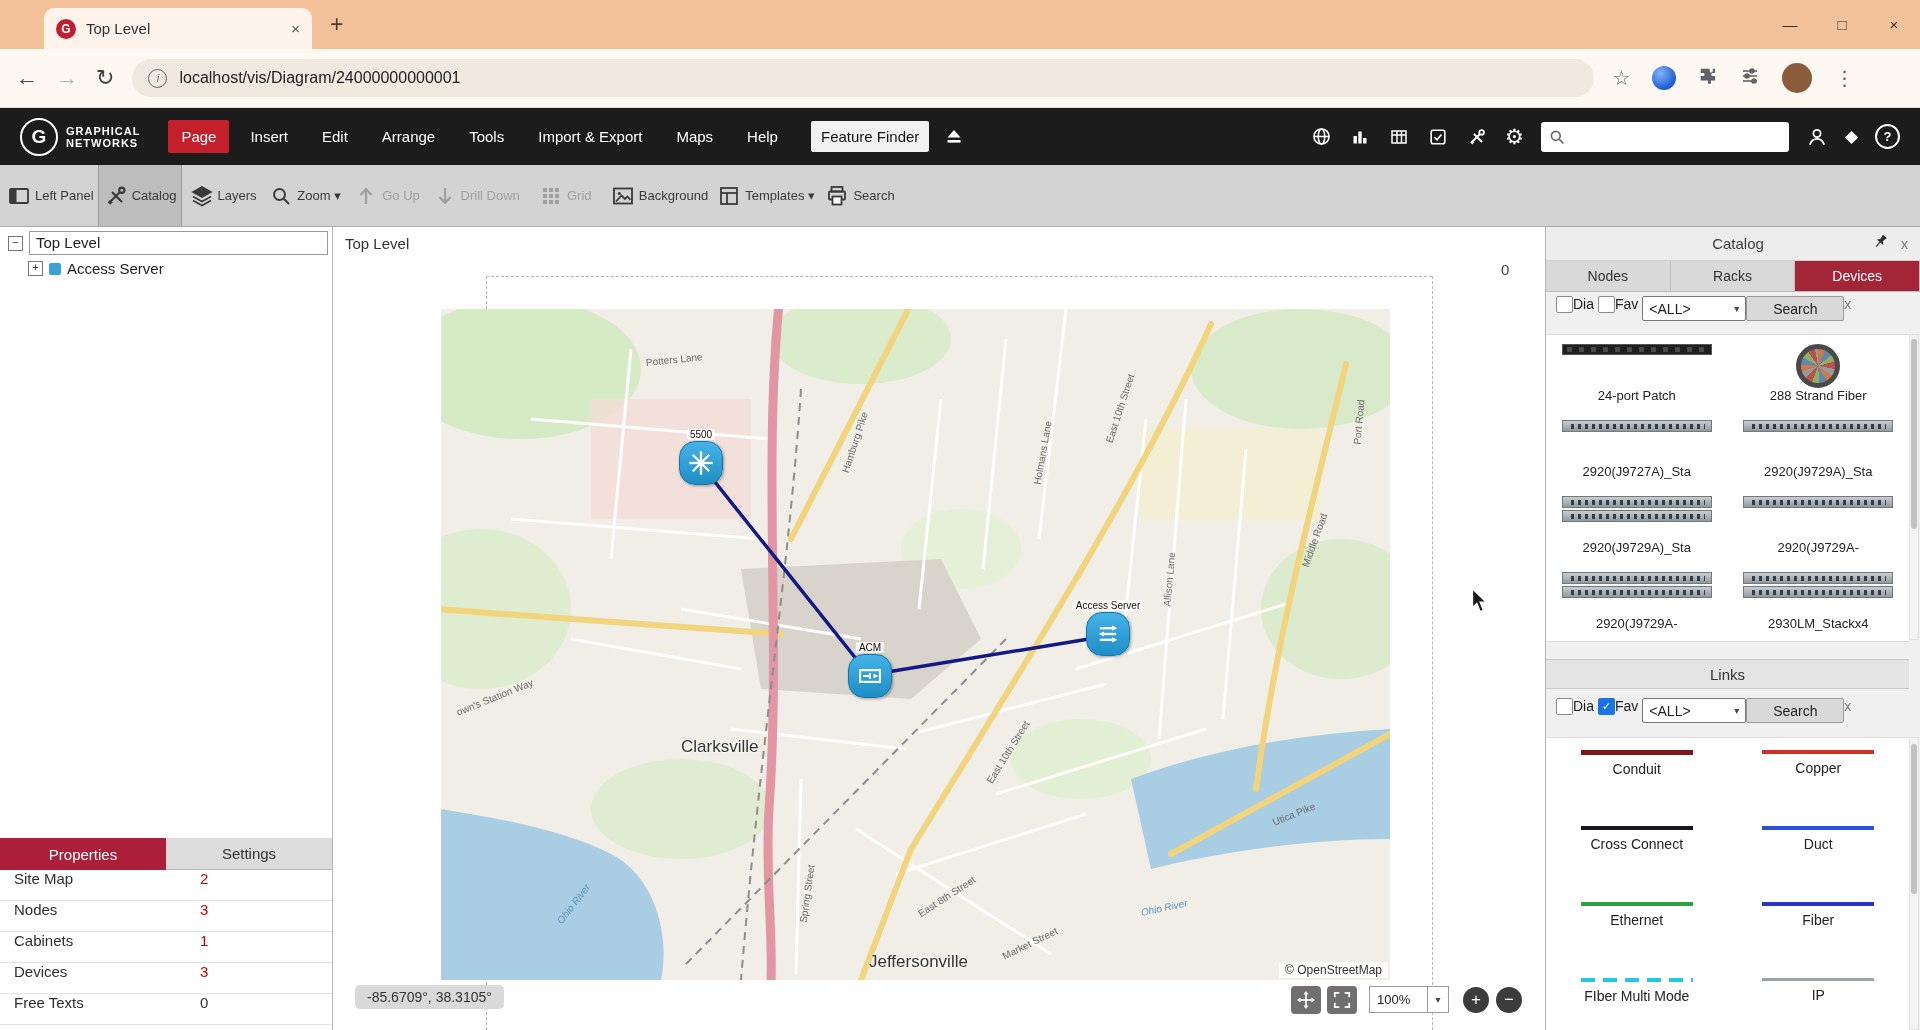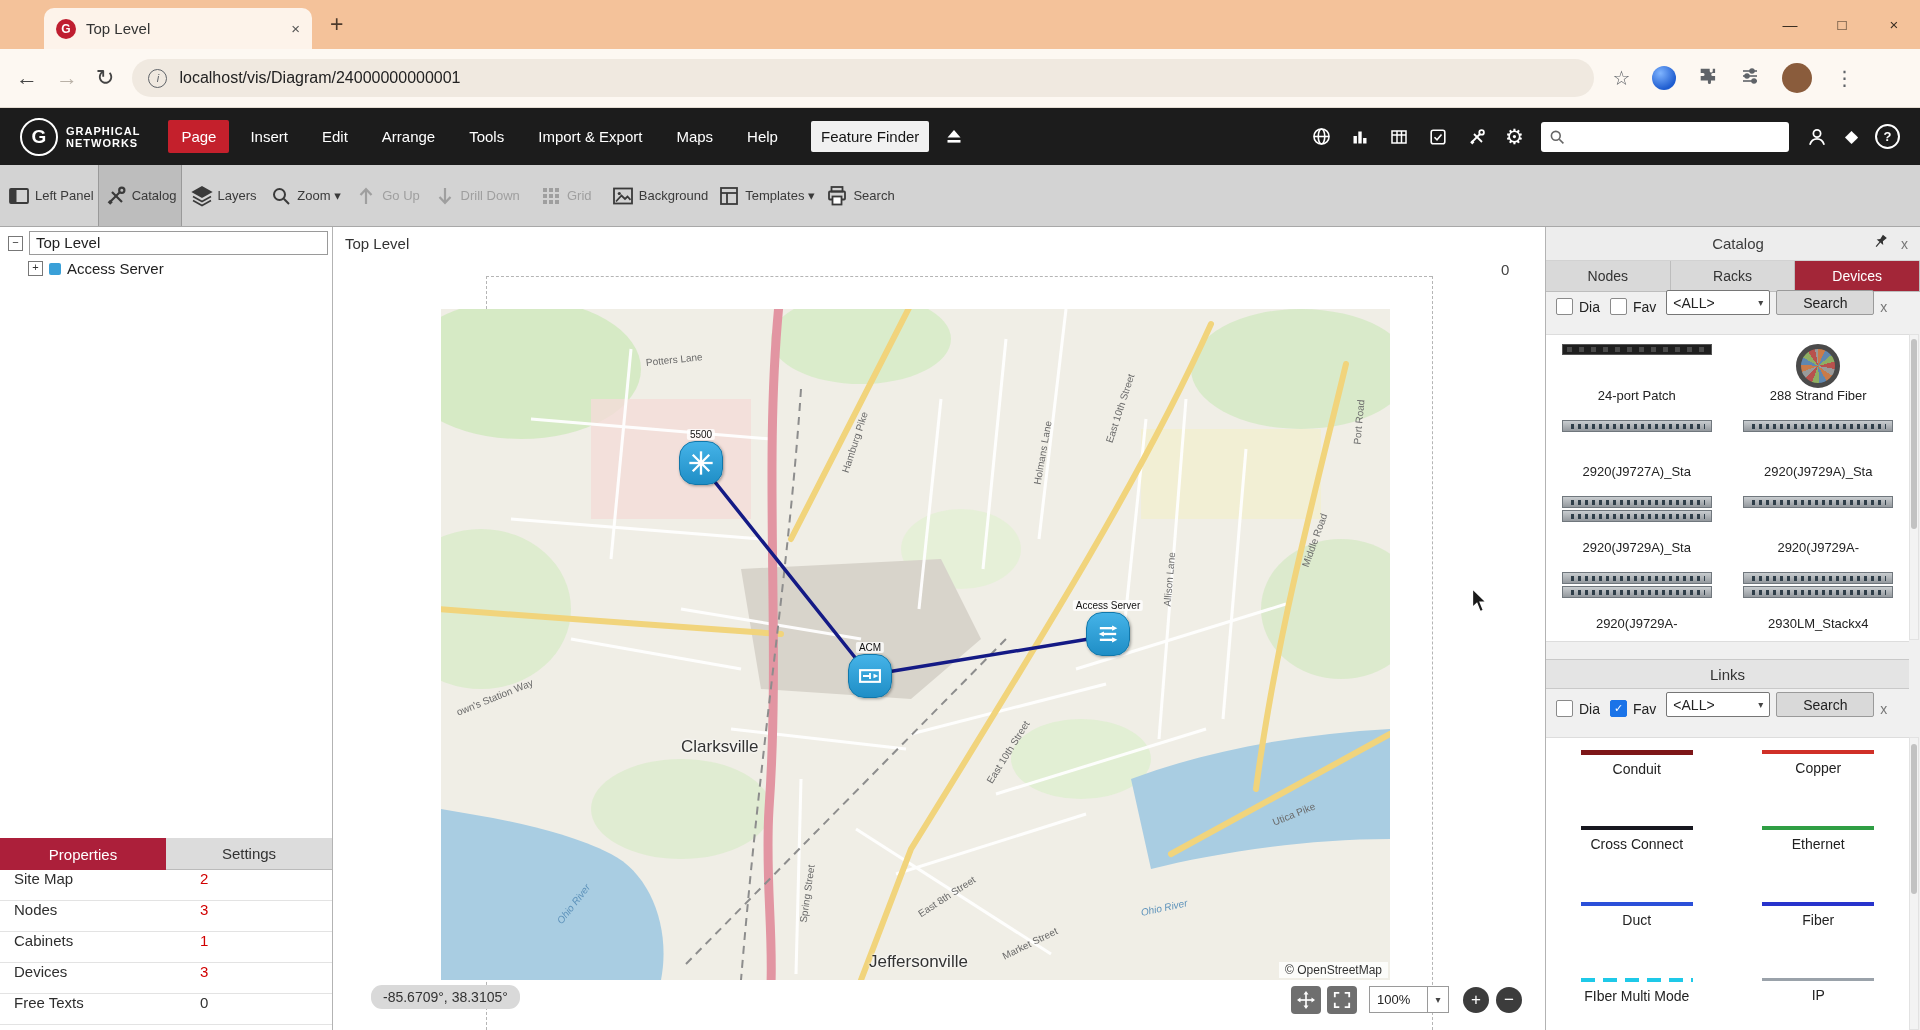--- a/index.html
+++ b/index.html
@@ -94,36 +94,36 @@
   #map{left:108px;top:82px;width:949px;height:671px;overflow:hidden;background:#f0eee6;}
   .street{position:absolute;font-size:10px;color:#6a6a6a;white-space:nowrap;transform-origin:left center;}
   .street.water{color:#5e93bb;font-style:italic;}
   .city{position:absolute;font-size:17px;color:#333;text-shadow:0 0 3px #fff,0 0 3px #fff;}
   .map-node{position:absolute;width:42px;height:42px;background:linear-gradient(#45b3e8,#1f8ec6);
        border:1px solid #1177aa;border-radius:16px;display:flex;align-items:center;justify-content:center;
        box-shadow:1px 1px 3px rgba(0,0,0,.35);}
   .node-label{position:absolute;bottom:100%;left:50%;transform:translateX(-50%);margin-bottom:2px;
        font-size:10px;color:#111;background:rgba(255,255,255,.78);padding:0 3px;white-space:nowrap;border-radius:2px;}
   #attribution{position:absolute;right:2px;bottom:2px;background:rgba(255,255,255,.8);font-size:12px;color:#333;padding:1px 6px;}
-  #coords-box{left:22px;top:758px;background:#d9d9d9;border-radius:11px;padding:4px 12px;font-size:14px;color:#333;margin-left:16px;}
+  #coords-box{left:22px;top:758px;background:#d9d9d9;border-radius:5px;padding:4px 12px;font-size:14px;color:#333;}
   .zbtn{width:30px;height:28px;background:#6f6f6f;border-radius:4px;display:flex;align-items:center;justify-content:center;}
   #zoombox{left:1036px;top:759px;width:80px;height:27px;background:#fff;border:1px solid #9a9a9a;display:flex;align-items:center;box-sizing:border-box;}
   #zoombox .zval{flex:1;font-size:13px;color:#222;padding-left:7px;}
   #zoombox .zdrop{width:20px;height:100%;border-left:1px solid #9a9a9a;display:flex;align-items:center;justify-content:center;font-size:10px;color:#444;}
   .zcirc{width:26px;height:26px;border-radius:50%;background:#3c3c3c;color:#fff;display:flex;align-items:center;justify-content:center;font-size:17px;}
 
   
   #rightpanel{left:1545px;top:227px;width:375px;height:803px;background:#f0f0f0;border-left:1px solid #b3b3b3;box-sizing:border-box;}
   #cat-hdr{height:34px;background:#ededed;border-bottom:1px solid #d2d2d2;display:flex;align-items:center;padding:0 12px;box-sizing:border-box;}
   #cat-hdr .t{flex:1;text-align:center;font-size:15px;color:#3c3c3c;padding-left:46px;}
   #cat-tabs{display:flex;height:30px;border-bottom:1px solid #bdbdbd;}
   .cat-tab{flex:1;display:flex;align-items:center;justify-content:center;font-size:14px;background:#d9d9d9;
        border-right:1px solid #bdbdbd;color:#333;}
   .cat-tab.active{background:#a32638;color:#fff;}
-  .filter-row{height:34px;display:flex;align-items:flex-end;padding:11px 10px;gap:6px;box-sizing:border-box;}
+  .filter-row{height:34px;display:flex;align-items:flex-start;padding:4px 10px;gap:0;box-sizing:border-box;}
   .cb{width:15px;height:15px;border:1px solid #8a8a8a;background:#fff;border-radius:2px;flex:none;
        font-size:11px;line-height:14px;text-align:center;color:#fff;}
   .cb.checked{background:#1a73e8;border-color:#1a73e8;}
   .flabel{font-size:14px;color:#222;margin-right:4px;}
   .sel{display:flex;align-items:center;justify-content:space-between;background:#fff;border:1px solid #767676;
        border-radius:2px;padding:0 6px;font-size:14px;width:104px;height:25px;box-sizing:border-box;color:#222;}
   .selarrow{font-size:10px;color:#444;}
   .btn-search{width:98px;height:25px;background:#d9d9d9;border:1px solid #9a9a9a;font-size:14px;color:#222;
        display:flex;align-items:center;justify-content:center;border-radius:2px;box-sizing:border-box;}
   .clear{font-size:14px;color:#777;}
@@ -677,26 +677,26 @@
       </div>
       <div class="link-cell">
         <div class="link-swatch" style="height: 4px; background: rgb(208, 48, 40);"></div>
         <div class="link-label">Copper</div>
       </div>
       <div class="link-cell">
         <div class="link-swatch" style="height: 4px; background: rgb(23, 23, 31);"></div>
         <div class="link-label">Cross Connect</div>
       </div>
       <div class="link-cell">
+        <div class="link-swatch" style="height: 4px; background: rgb(43, 80, 217);"></div>
+        <div class="link-label">Duct</div>
+      </div>
+      <div class="link-cell">
         <div class="link-swatch" style="height: 4px; background: rgb(47, 158, 68);"></div>
         <div class="link-label">Ethernet</div>
-      </div>
-      <div class="link-cell">
-        <div class="link-swatch" style="height: 4px; background: rgb(43, 80, 217);"></div>
-        <div class="link-label">Duct</div>
       </div>
       <div class="link-cell">
         <div class="link-swatch" style="height: 4px; background: rgb(39, 51, 204);"></div>
         <div class="link-label">Fiber</div>
       </div>
       <div class="link-cell">
         <div class="link-swatch" style="height: 4px; background: repeating-linear-gradient(90deg, rgb(30, 201, 232) 0px, rgb(30, 201, 232) 14px, transparent 14px, transparent 22px);"></div>
         <div class="link-label">FIber Multi Mode</div>
       </div>
       <div class="link-cell">

